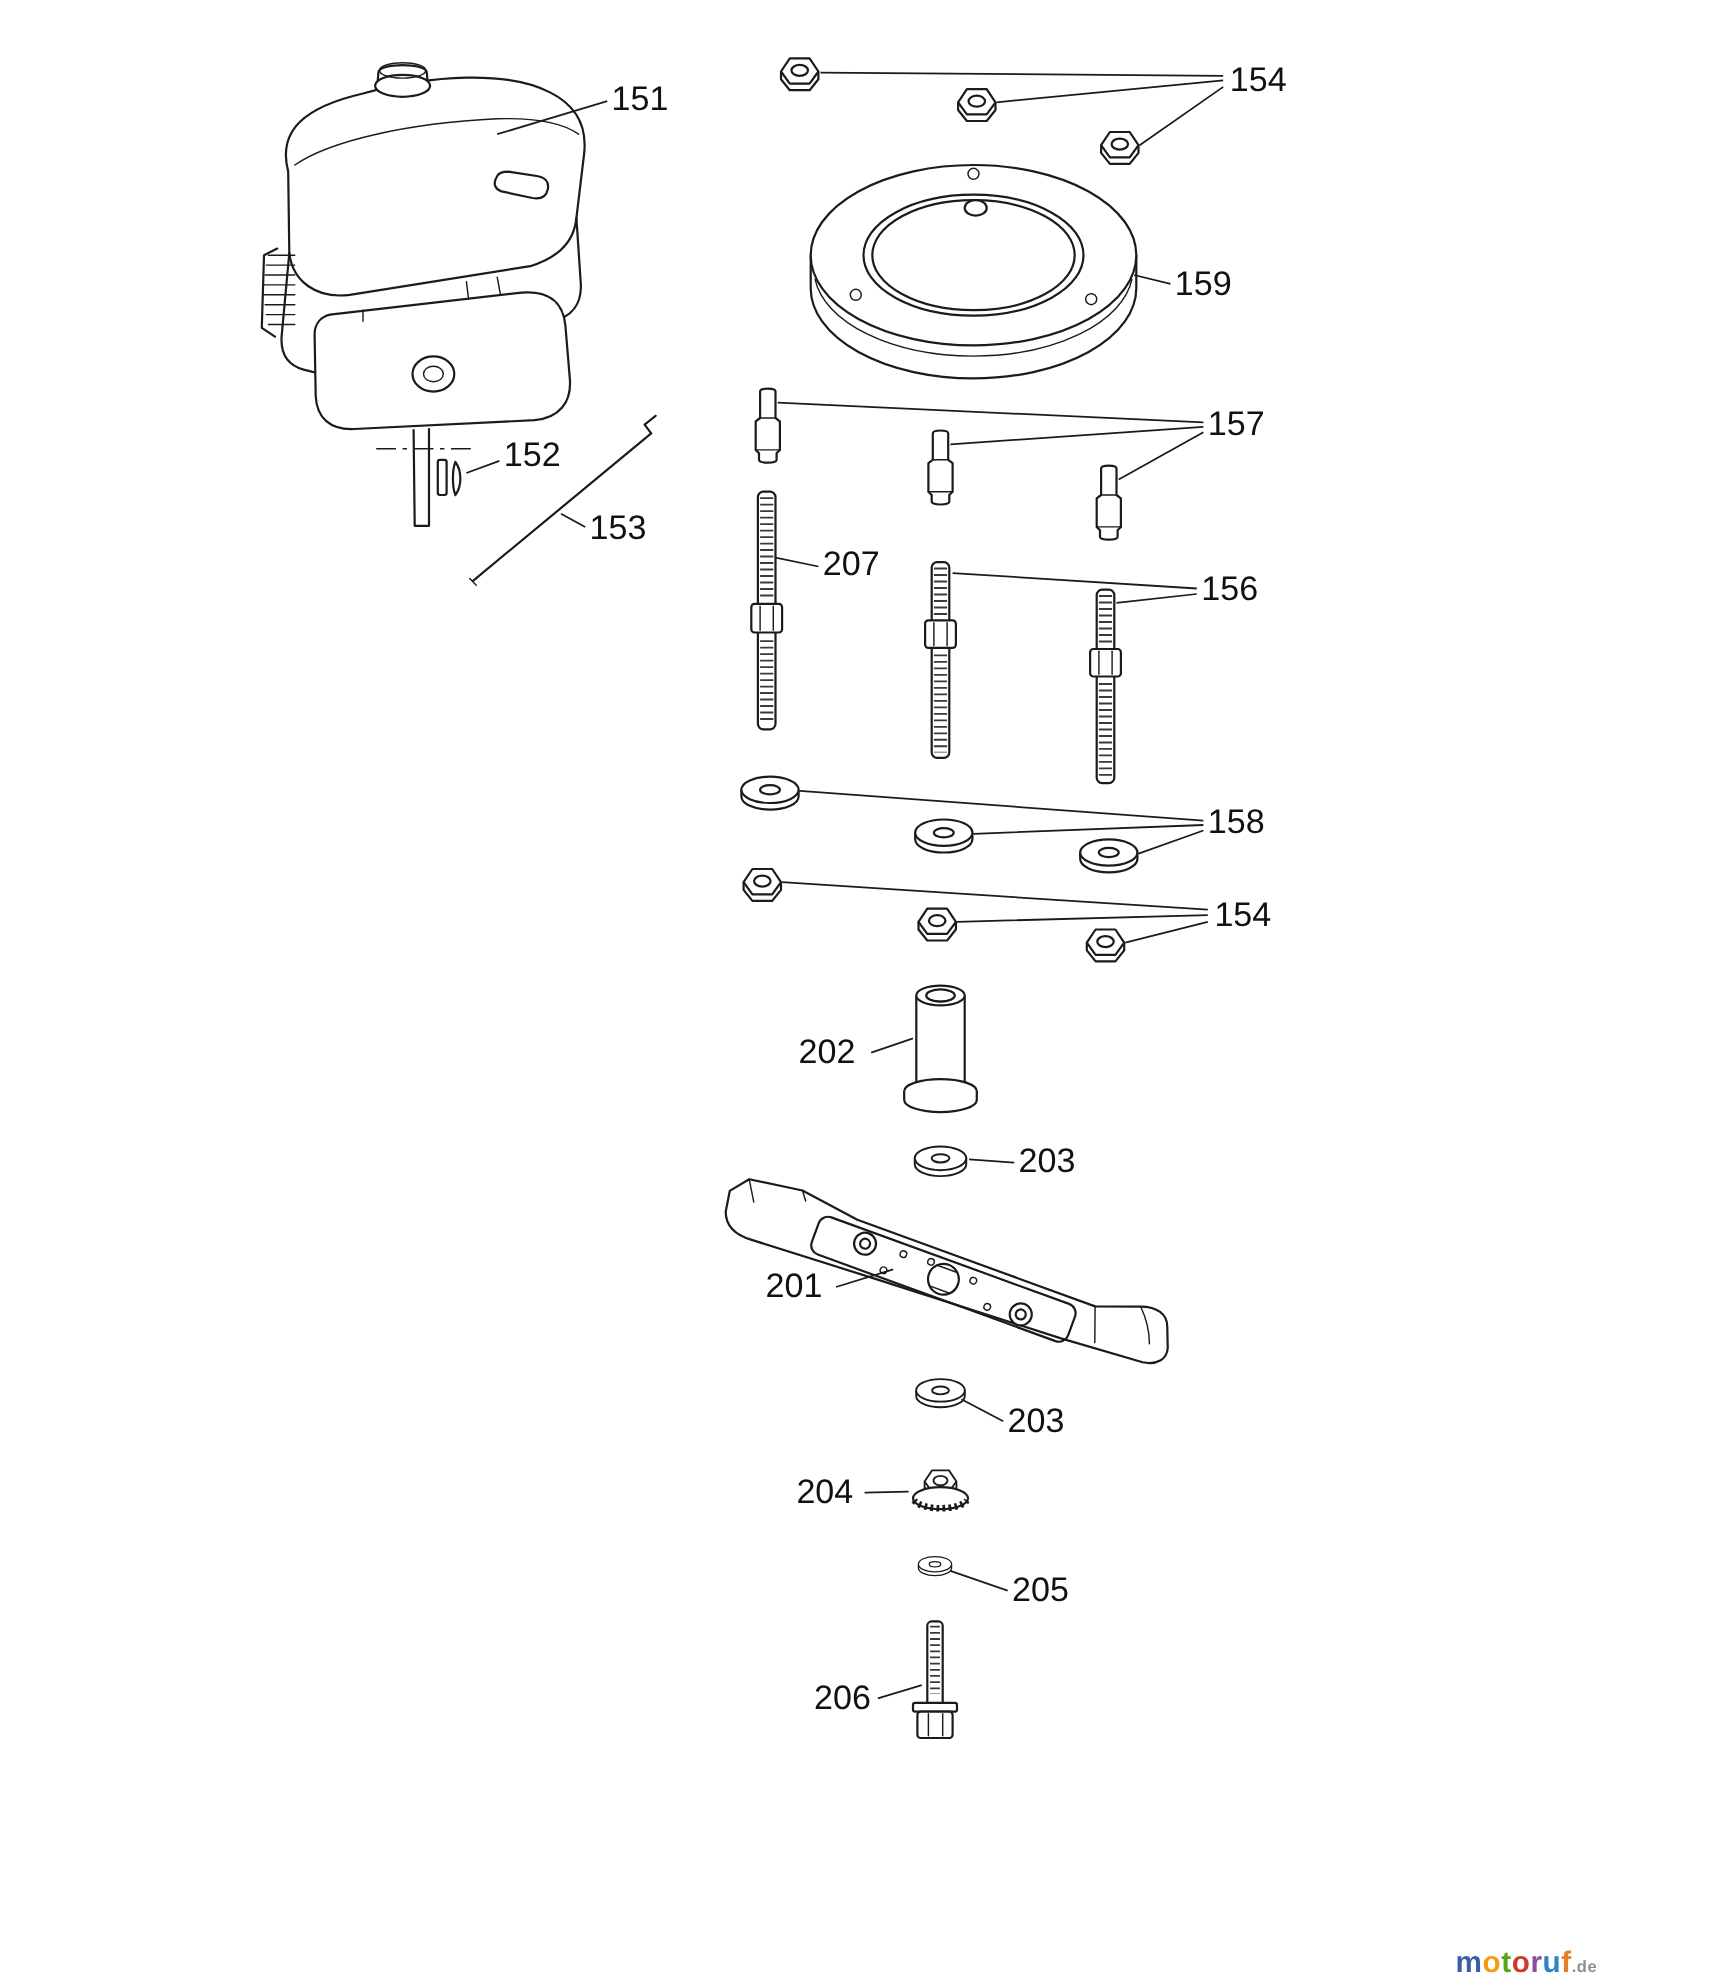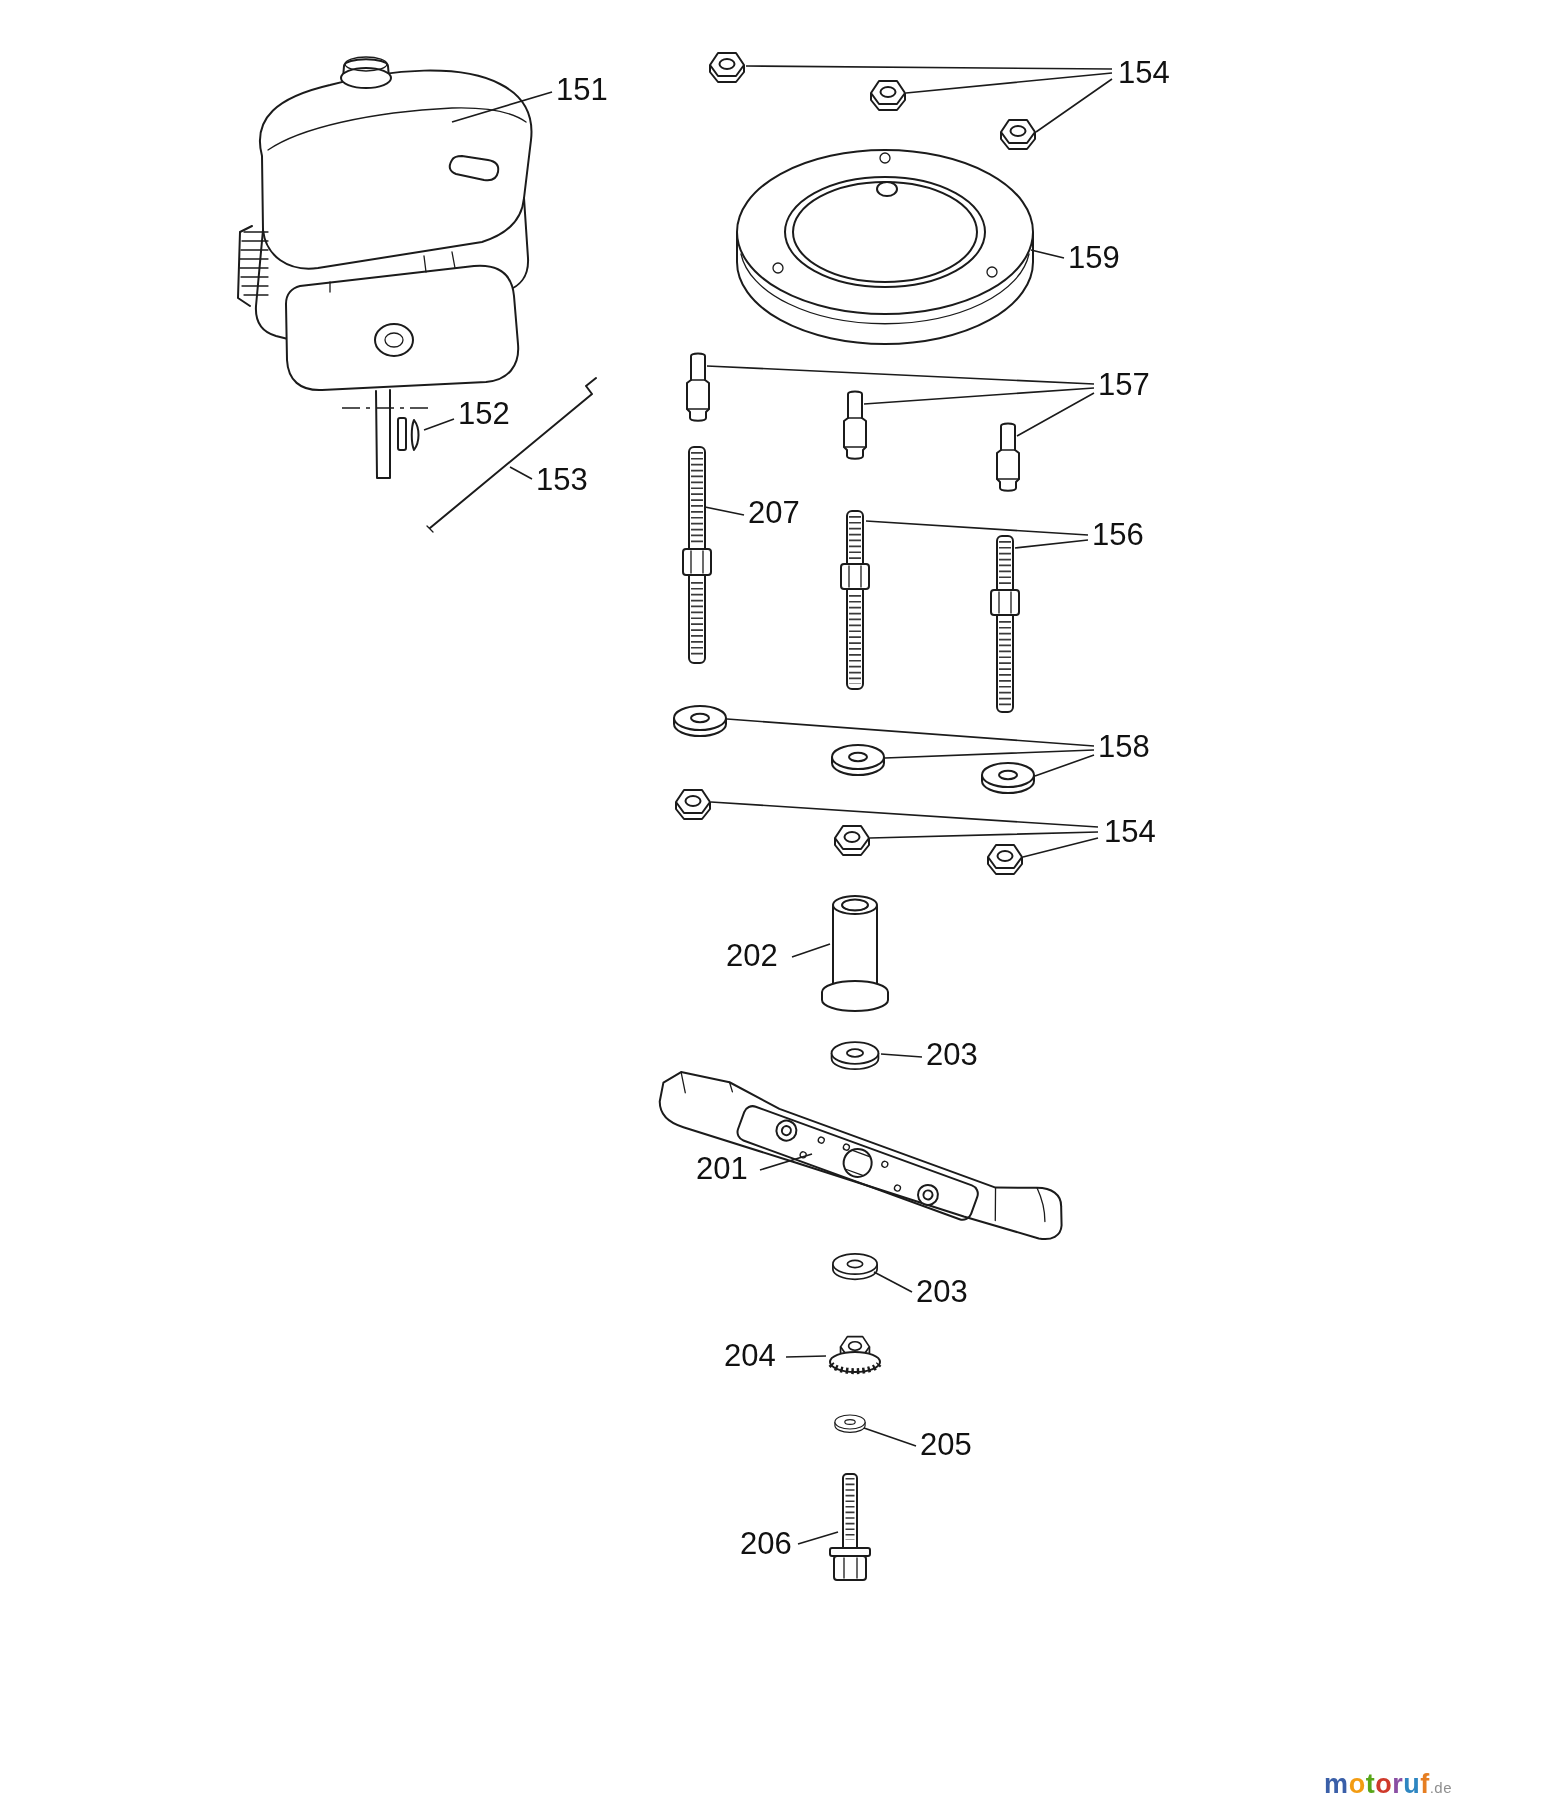--- a/index.html
+++ b/index.html
@@ -15,21 +15,21 @@
   .cline{stroke:#1b1b1b;stroke-width:1.3;fill:none;stroke-dasharray:18 6 4 6;}
   .thread{stroke:#3a3a3a;stroke-width:12;stroke-dasharray:1.7 4.2;stroke-linecap:butt;fill:none;}
   .thread-sm{stroke:#3a3a3a;stroke-width:9;stroke-dasharray:1.6 4;stroke-linecap:butt;fill:none;}
   .serr{stroke:#1b1b1b;stroke-width:6;stroke-dasharray:2.5 3;stroke-linecap:butt;fill:none;}
   .plbl{font-family:"Liberation Sans",sans-serif;font-size:31px;fill:#111111;}
 
   
   .watermark{position:absolute;right:16px;bottom:2px;
              font-family:"Liberation Sans",sans-serif;font-weight:bold;font-size:27px;
              letter-spacing:.5px;background:rgba(255,255,255,.85);padding:0 4px;line-height:1;}
-  .wm-tld{font-size:15px;font-weight:normal;}
+  .wm-tld{font-size:15px;font-weight:bold;}
 </style>
 </head>
 <body>
 
 <div class="page">
 
 <svg class="diagram-svg" width="1565" height="1800" viewBox="0 0 1565 1800" xmlns="http://www.w3.org/2000/svg" xmlns:xlink="http://www.w3.org/1999/xlink">
 
   <defs>
 

